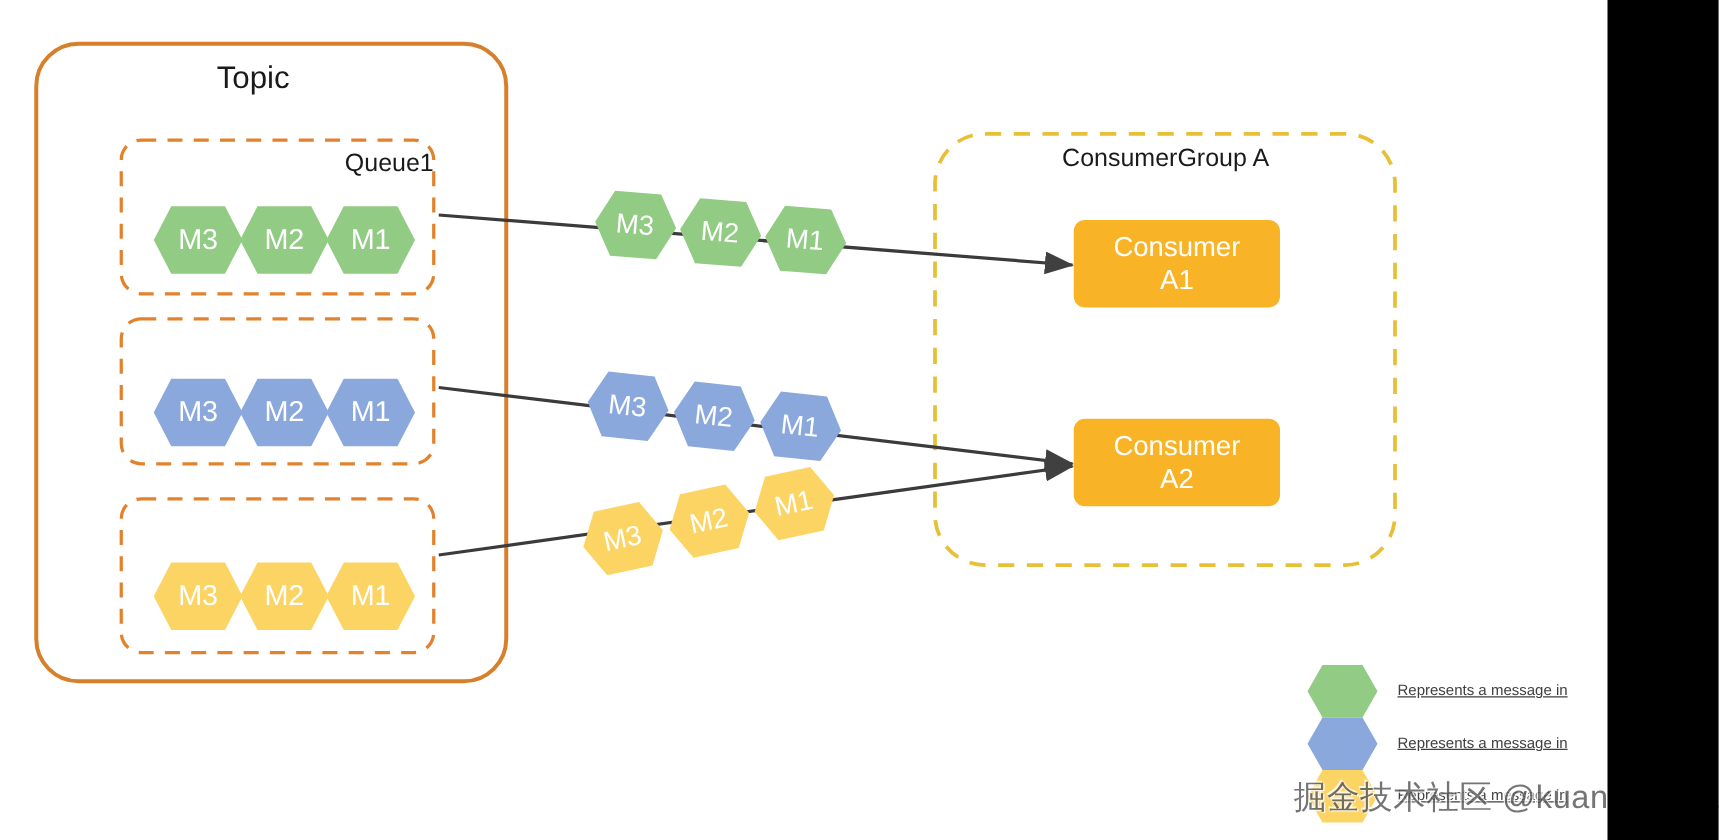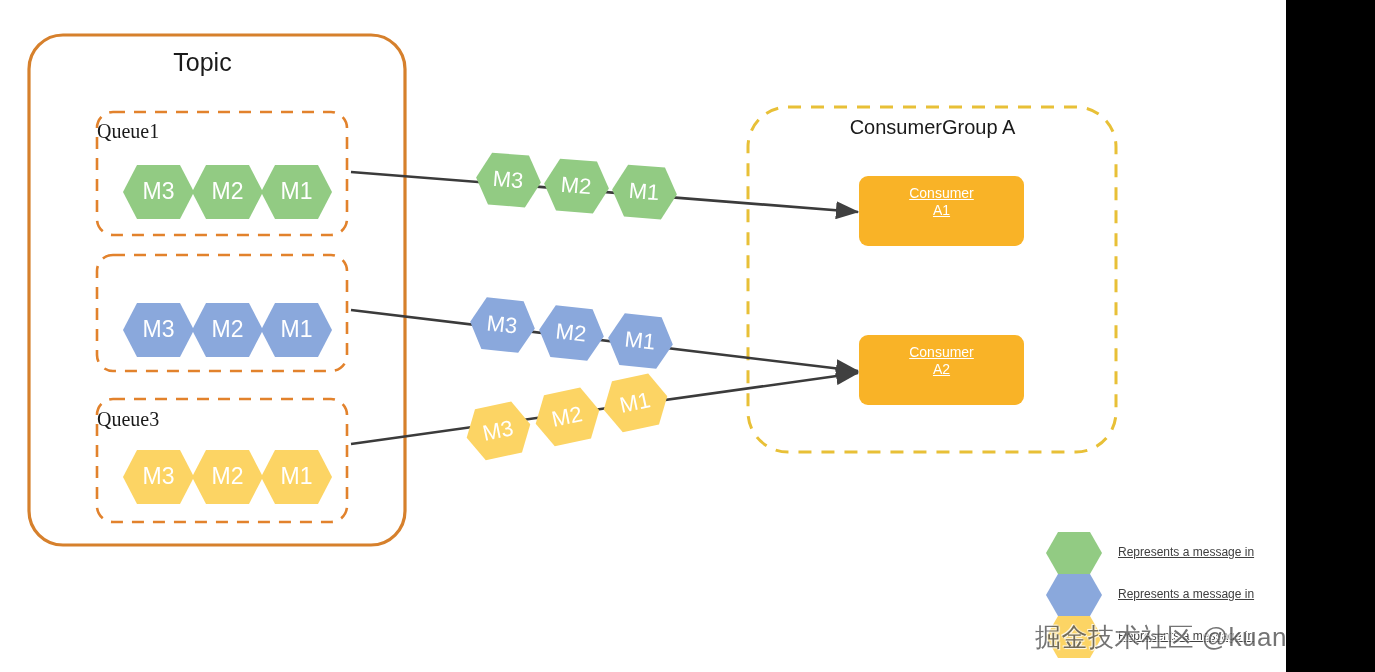--- a/index.html
+++ b/index.html
@@ -6,29 +6,29 @@
   body{width:1375px;height:672px;overflow:hidden;
        font-family:"Liberation Sans","DejaVu Sans",sans-serif;}
   #stage{position:relative;width:1231px;height:672px;background:#fff;}
 
   
   #svg-layer{position:absolute;left:0;top:0;width:1375px;height:672px;}
 
   
   .lbl{position:absolute;color:#1a1a1a;white-space:nowrap;}
   .topic-title{font-size:25px;left:0;top:48px;width:405px;text-align:center;}
-  .queue-title{font-size:20px;text-align:left;font-family:Liberation Serif, serif;}
+  .queue-title{font-size:20px;text-align:right;}
   .cg-title{font-size:20px;left:745px;top:116px;width:375px;text-align:center;}
 
   .hex-text{position:absolute;color:#ffffff;font-size:23px;white-space:nowrap;
             text-align:center;}
   .hex-text.small{font-size:22px;}
 
-  .consumer-label{position:absolute;color:#ffffff;font-size:14px;
-                  text-align:center;line-height:1.18;white-space:pre-line;text-decoration:underline;}
+  .consumer-label{position:absolute;color:#ffffff;font-size:22px;
+                  text-align:center;line-height:1.18;white-space:pre-line;}
 
   .legend-text{position:absolute;font-size:12px;color:#404040;white-space:nowrap;text-decoration:underline;}
 
   
   #black-band{position:absolute;left:1286px;top:0;width:89px;height:672px;
               background:#000000;}
 
   
   #watermark{position:absolute;left:1035px;top:620px;font-size:26px;
              color:#565656;opacity:.82;white-space:nowrap;
@@ -99,21 +99,20 @@
     <rect x="859" y="335" rx="9" ry="9" width="165" height="70" fill="#F9B327"></rect>
 
     <polygon points="1046,553 1058,532 1090,532 1102,553 1090,574 1058,574" fill="#92CB83"></polygon>
     <polygon points="1046,595 1058,574 1090,574 1102,595 1090,616 1058,616" fill="#8AA8DC"></polygon>
     <polygon points="1046,637 1058,616 1090,616 1102,637 1090,658 1058,658" fill="#FCD464"></polygon>
   </svg>
 
   <div class="lbl topic-title">Topic</div>
 
   <div class="lbl queue-title" style="left:97px;top:120px;width:250px;">Queue1</div>
-  <div class="lbl queue-title" style="left:97px;top:408px;width:250px;">Queue3</div>
 
   <div class="lbl cg-title">ConsumerGroup A</div>
 
   <div class="hex-text" style="left:123px;top:178px;width:71px;">M3</div>
   <div class="hex-text" style="left:192px;top:178px;width:71px;">M2</div>
   <div class="hex-text" style="left:261px;top:178px;width:71px;">M1</div>
 
   <div class="hex-text" style="left:123px;top:316px;width:71px;">M3</div>
   <div class="hex-text" style="left:192px;top:316px;width:71px;">M2</div>
   <div class="hex-text" style="left:261px;top:316px;width:71px;">M1</div>

